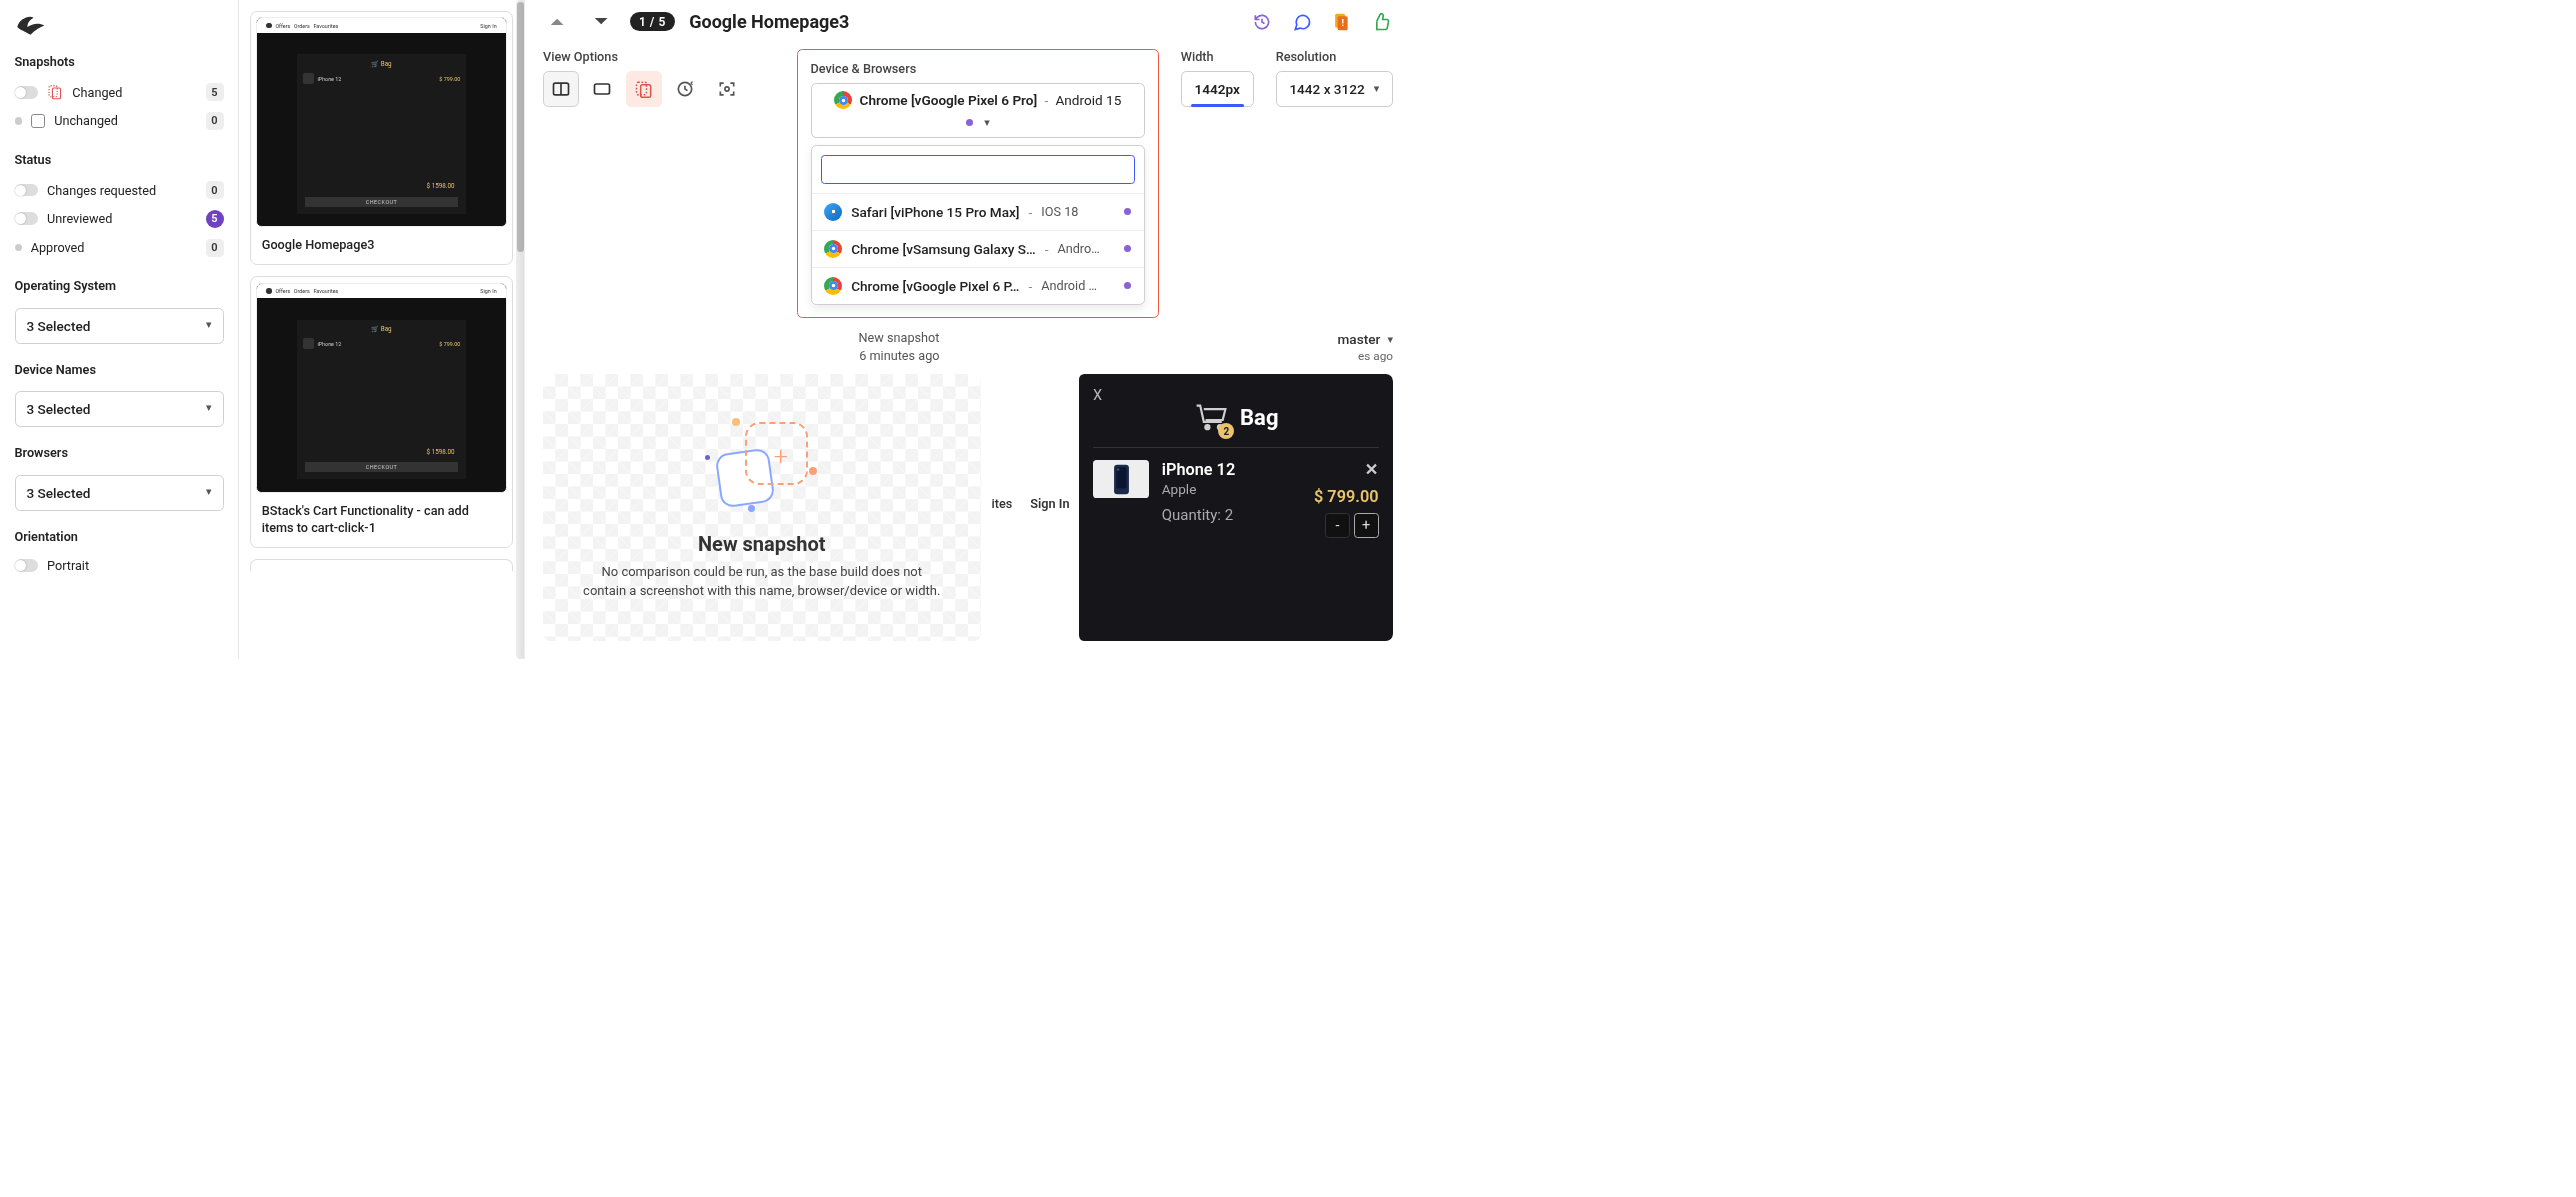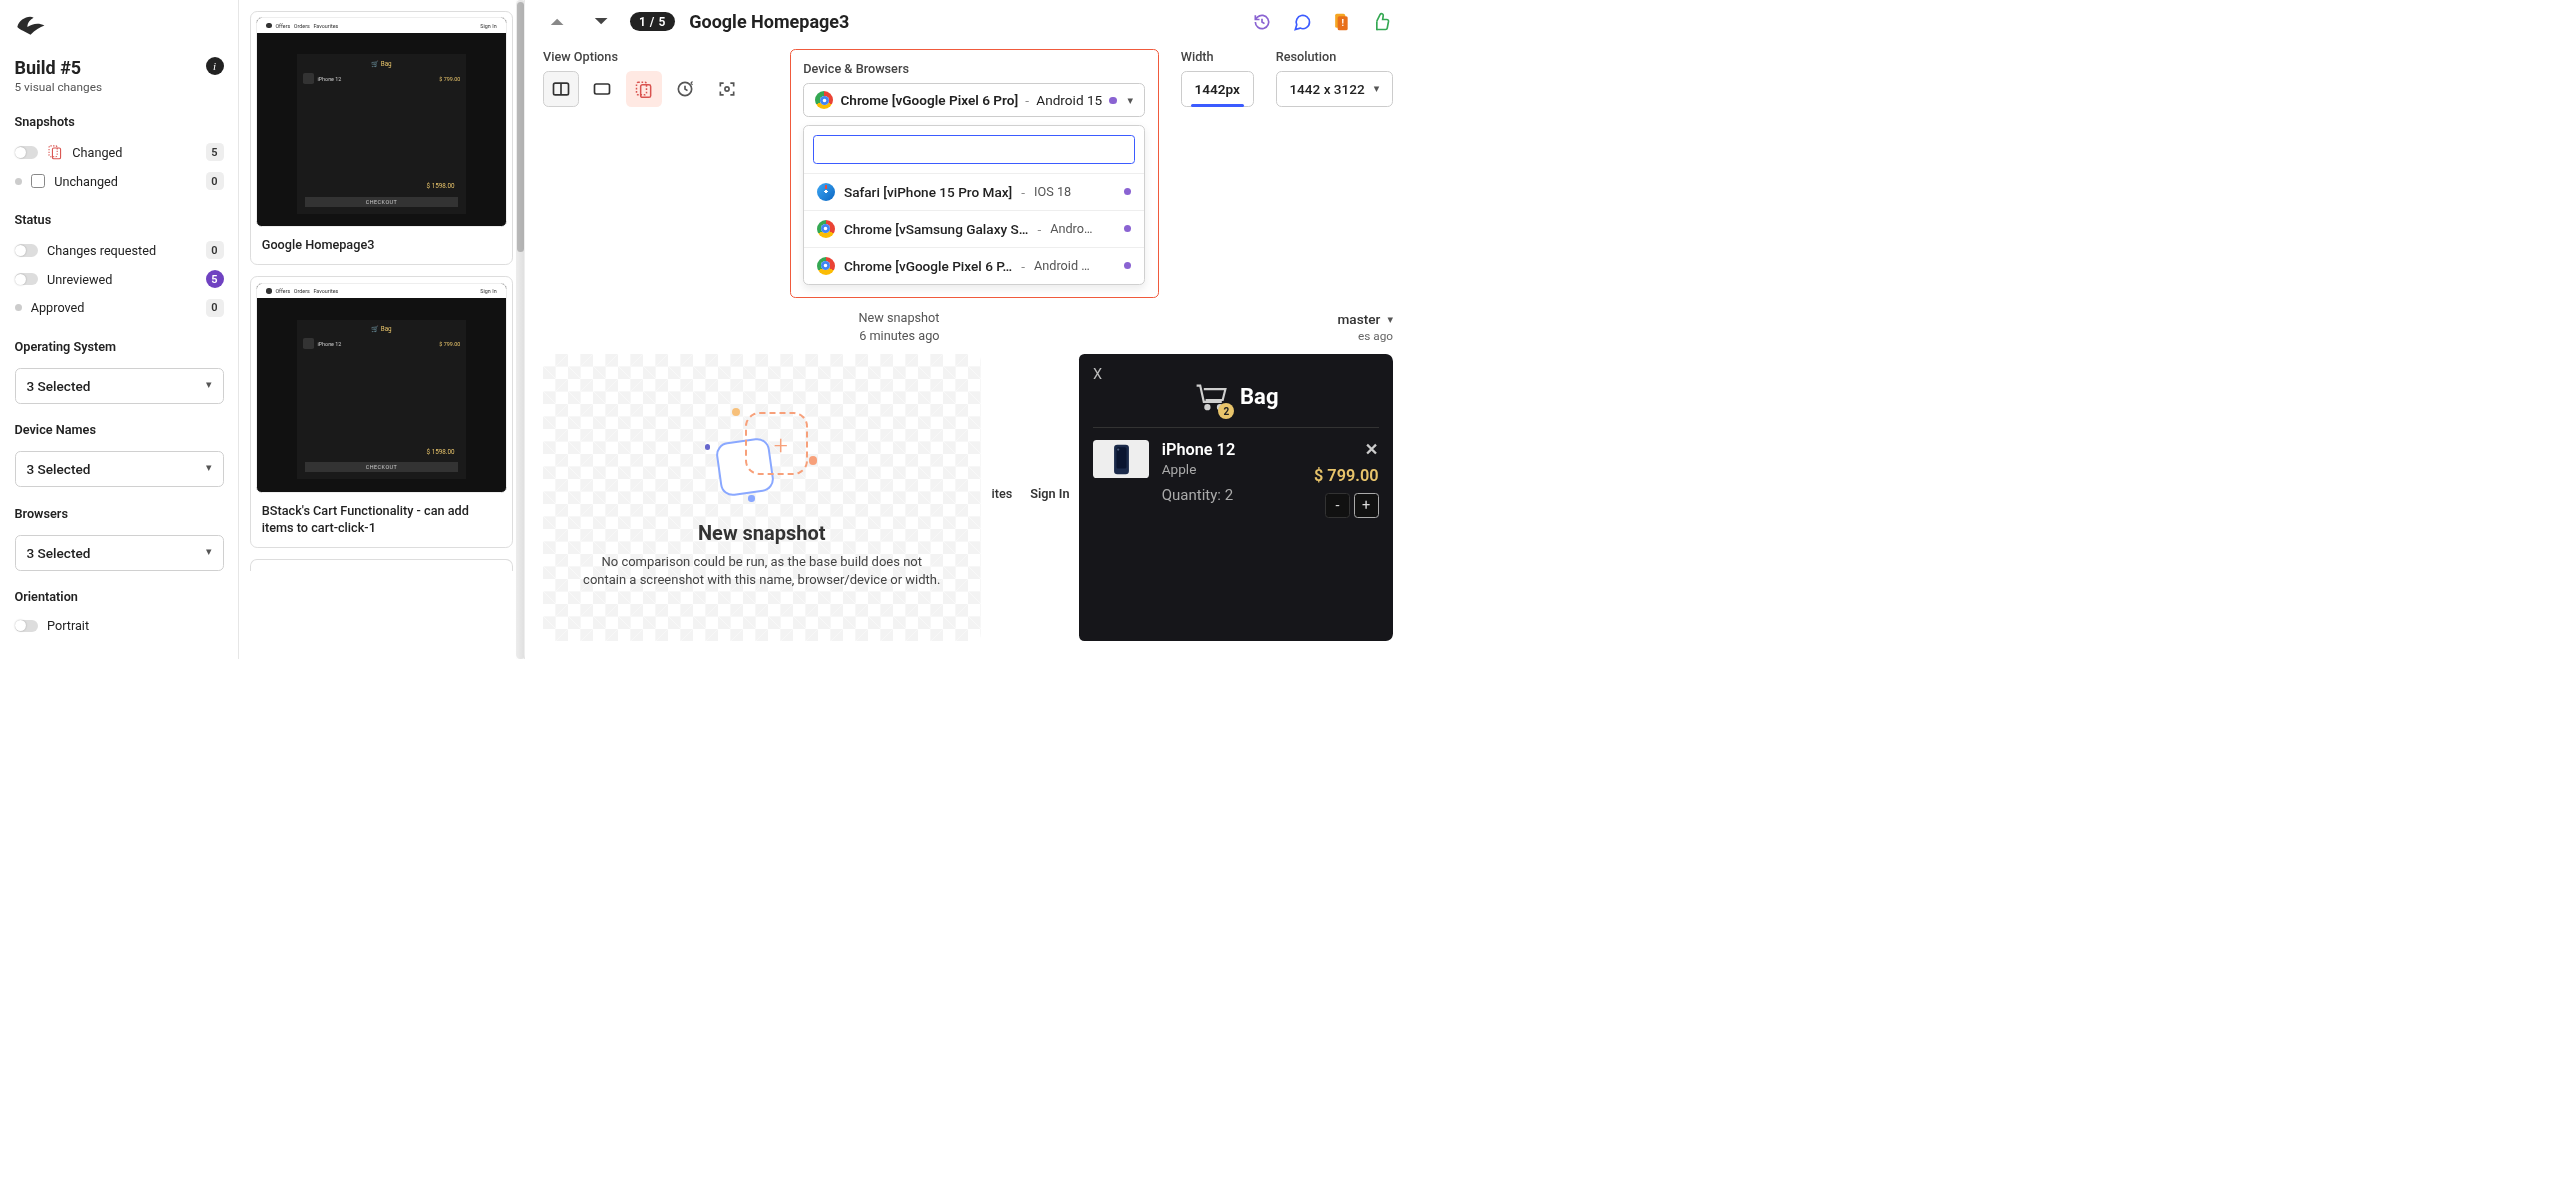--- a/index.html
+++ b/index.html
@@ -62,21 +62,21 @@
 
 .options-row { display: flex; align-items: flex-start; gap: 22px; padding: 9px 18px 0; }
 .opt-group { display: flex; flex-direction: column; gap: 7.2px; }
 .opt-label { font-size: 12.7px; color: #444; font-weight: 500; }
 .icon-row { display: flex; gap: 5.4px; }
 .icon-tile { width: 36px; height: 36px; border-radius: 5.4px; display: flex; align-items: center; justify-content: center; font-size: 16.3px; color: #333; border: 0.9px solid transparent; }
 .icon-tile.active { border: 0.9px solid #d0d0d0; background: #f5f5f5; }
 .icon-tile.highlight { background: #ffe9e3; color: #d9534f; }
 
 .device-group { display: flex; flex-direction: column; gap: 7.2px; border: 1.8px solid #f05a3c; border-radius: 5.4px; padding: 11px 12.7px 12.7px; min-width: 362px; position: relative; }
-.device-select { border: 0.9px solid #ccc; border-radius: 5.4px; padding: 7.2px 11px; font-size: 13.6px; display: flex; align-items: center; gap: 7.2px; justify-content: space-between; }
+.device-select { border: 0.9px solid #ccc; border-radius: 5.4px; padding: 7.2px 11px; font-size: 13.6px; display: flex; align-items: center; gap: 7.2px; justify-content: space-between; flex-direction: column; }
 .device-select .left { display: flex; align-items: center; gap: 7.2px; }
 .dot-ind { width: 7.2px; height: 7.2px; border-radius: 50%; background: #8a63d2; }
 .chev-down { font-size: 11px; color: #555; }
 .dropdown-panel { border: 0.9px solid #d0d0d0; border-radius: 5.4px; background: #fff; box-shadow: 0 3.6px 9px rgba(0,0,0,.08); overflow: hidden; }
 .dropdown-search { margin: 9px; border: 1.8px solid #3b5bff; border-radius: 3.6px; height: 29px; }
 .device-opt { display: flex; align-items: center; justify-content: space-between; padding: 9px 12.7px; font-size: 13.6px; border-top: 0.9px solid #eee; }
 .device-opt .left { display: flex; align-items: center; gap: 9px; overflow: hidden; }
 .device-opt .name { white-space: nowrap; overflow: hidden; text-overflow: ellipsis; max-width: 199px; font-weight: 500; }
 .device-opt .os { color: #555; font-size: 12.7px; }
 
@@ -160,27 +160,20 @@
 
 <div class="app">
 
   <aside class="sidebar">
     <div class="logo">
       <svg viewBox="0 0 40 30">
           <path fill="#2b2b2b" d="M3 18 C5 8 18 2 24 6 C20 8 16 12 16 18 C22 14 30 12 38 16 C32 18 26 22 20 28 C14 24 6 22 3 18 Z"></path>
         </svg>
     </div>
 
-    <div class="build-header">
-      <div>
-        <div class="title">Build #5</div>
-        <div class="sub">5 visual changes</div>
-      </div>
-      <div class="info-icon">i</div>
-    </div>
 
     <div class="section-title">Snapshots</div>
 
     <div class="filter-row">
       <div class="left">
         <span class="toggle"></span>
         <span class="changed-icon">
           <svg class="svg-i" viewBox="0 0 24 24">
               <rect x="3" y="3" width="12" height="16" rx="2" fill="none" stroke="#d9534f" stroke-width="1.6" stroke-dasharray="2 2"></rect>
               <rect x="8" y="6" width="12" height="16" rx="2" fill="none" stroke="#d9534f" stroke-width="1.6"></rect>

